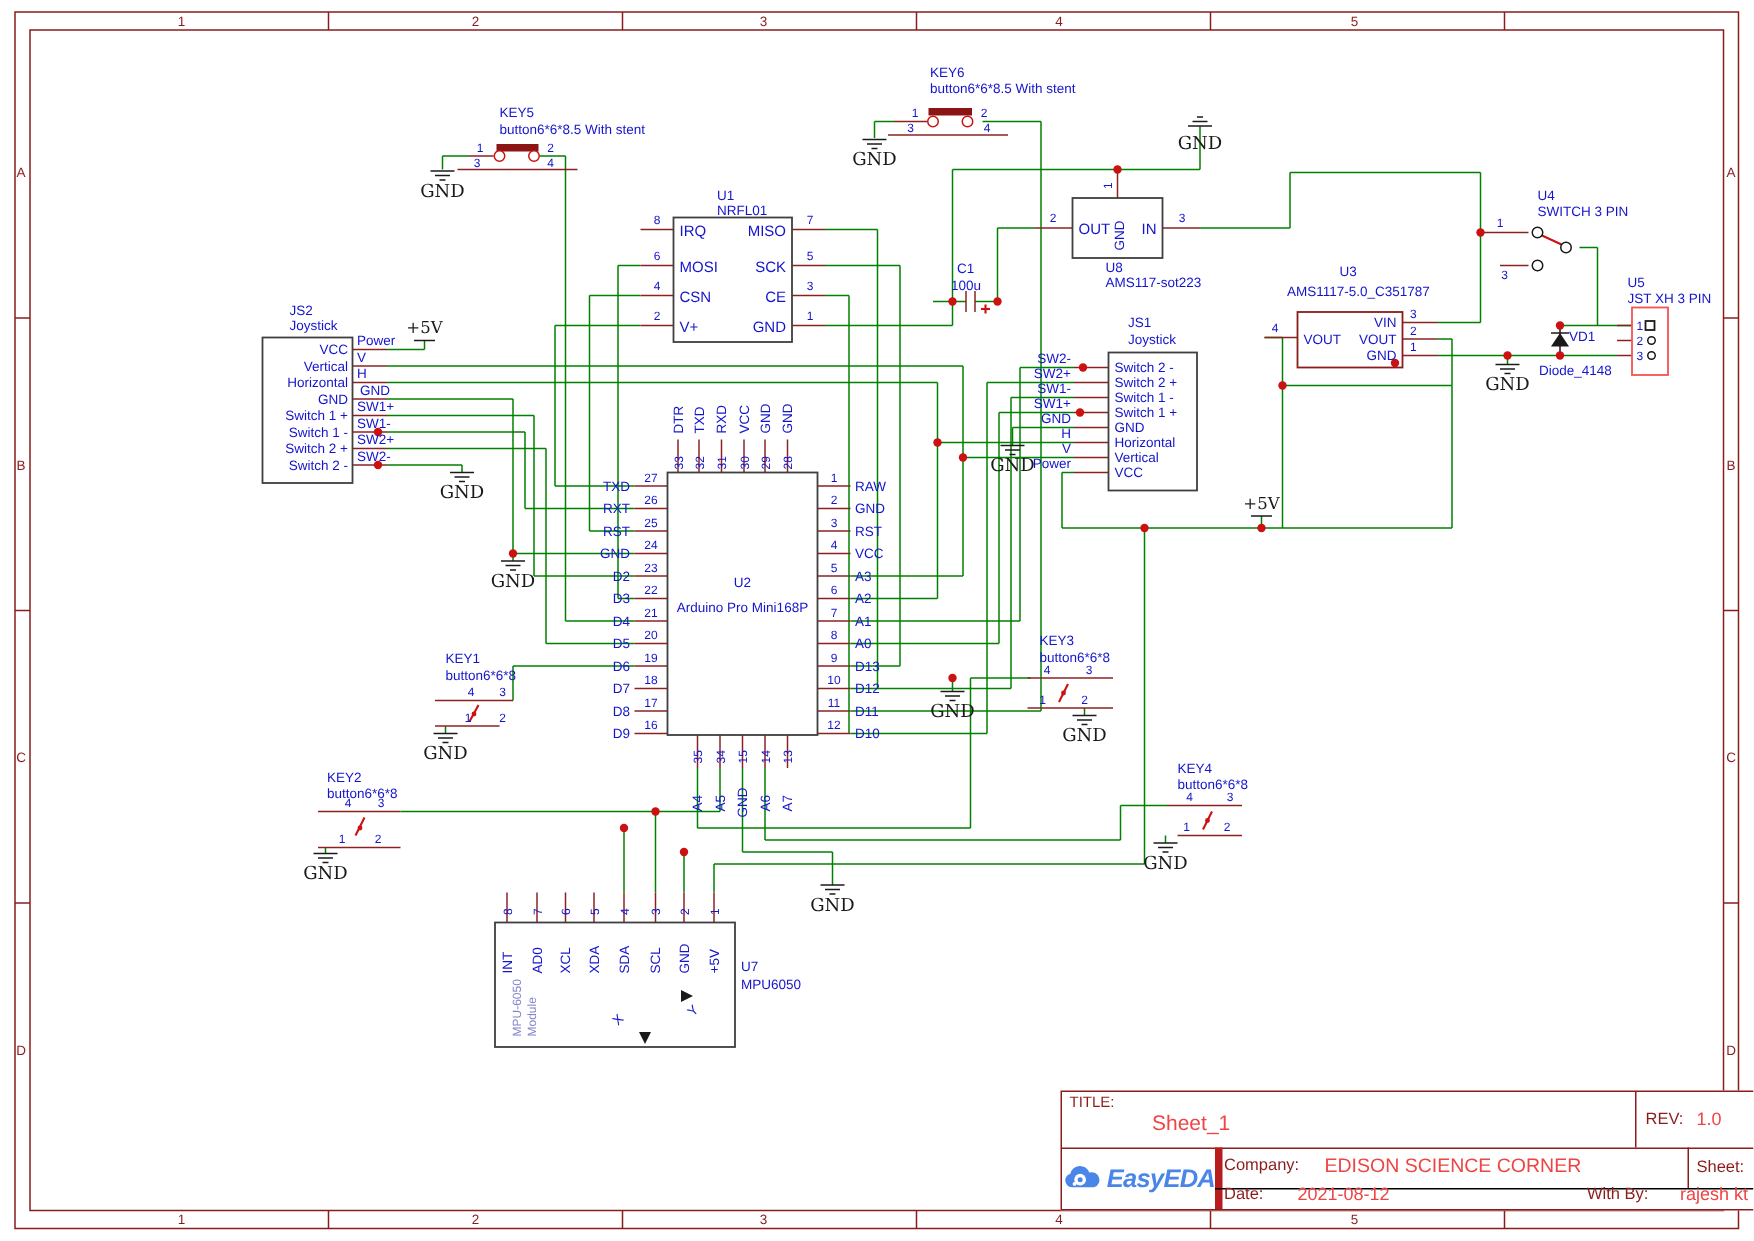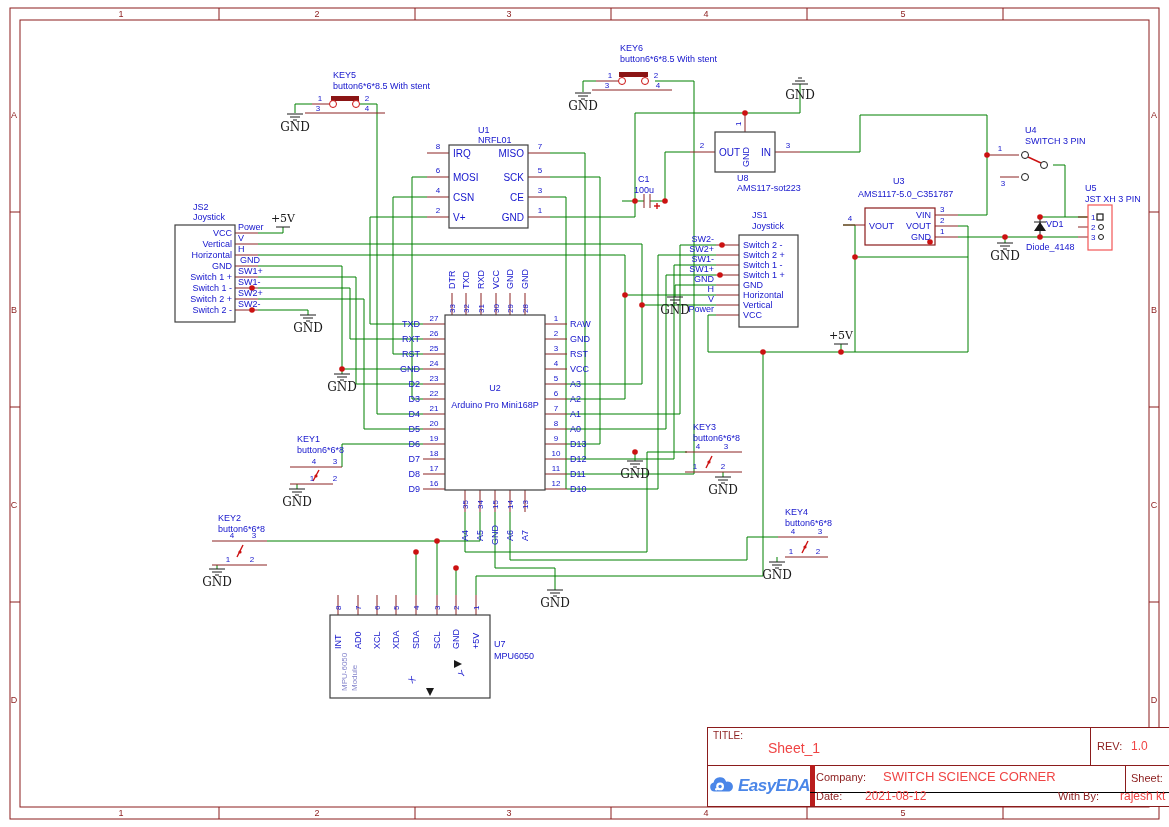--- a/index.html
+++ b/index.html
@@ -637,21 +637,21 @@
         <path d="M7 16 a5 5 0 0 1 -1 -9.8 A7 7 0 0 1 19.5 5.4 A5 5 0 0 1 23 16 Z" fill="#4a86e8"></path>
         <circle cx="13" cy="10.5" r="4.2" fill="#ffffff"></circle>
         <circle cx="13" cy="10.5" r="1.8" fill="#4a86e8"></circle>
         <circle cx="9" cy="13.5" r="1.4" fill="#ffffff"></circle>
       </svg>
       <span class="logo-text">EasyEDA</span>
     </div>
     <div class="tb-company-row">
       <div class="tb-company-cell">
         <span class="lab">Company:</span>
-        <span class="val">SWITCH SCIENCE CORNER</span>
+        <span class="val">EDISON SCIENCE CORNER</span>
       </div>
       <div class="tb-sheet-cell">
         <span class="lab">Sheet:</span>
         <span class="val">1/1</span>
       </div>
     </div>
     <div class="tb-date-row">
       <span class="lab">Date:</span>
       <span class="val date">2021-08-12</span>
       <span class="lab drawn">With By:</span>

